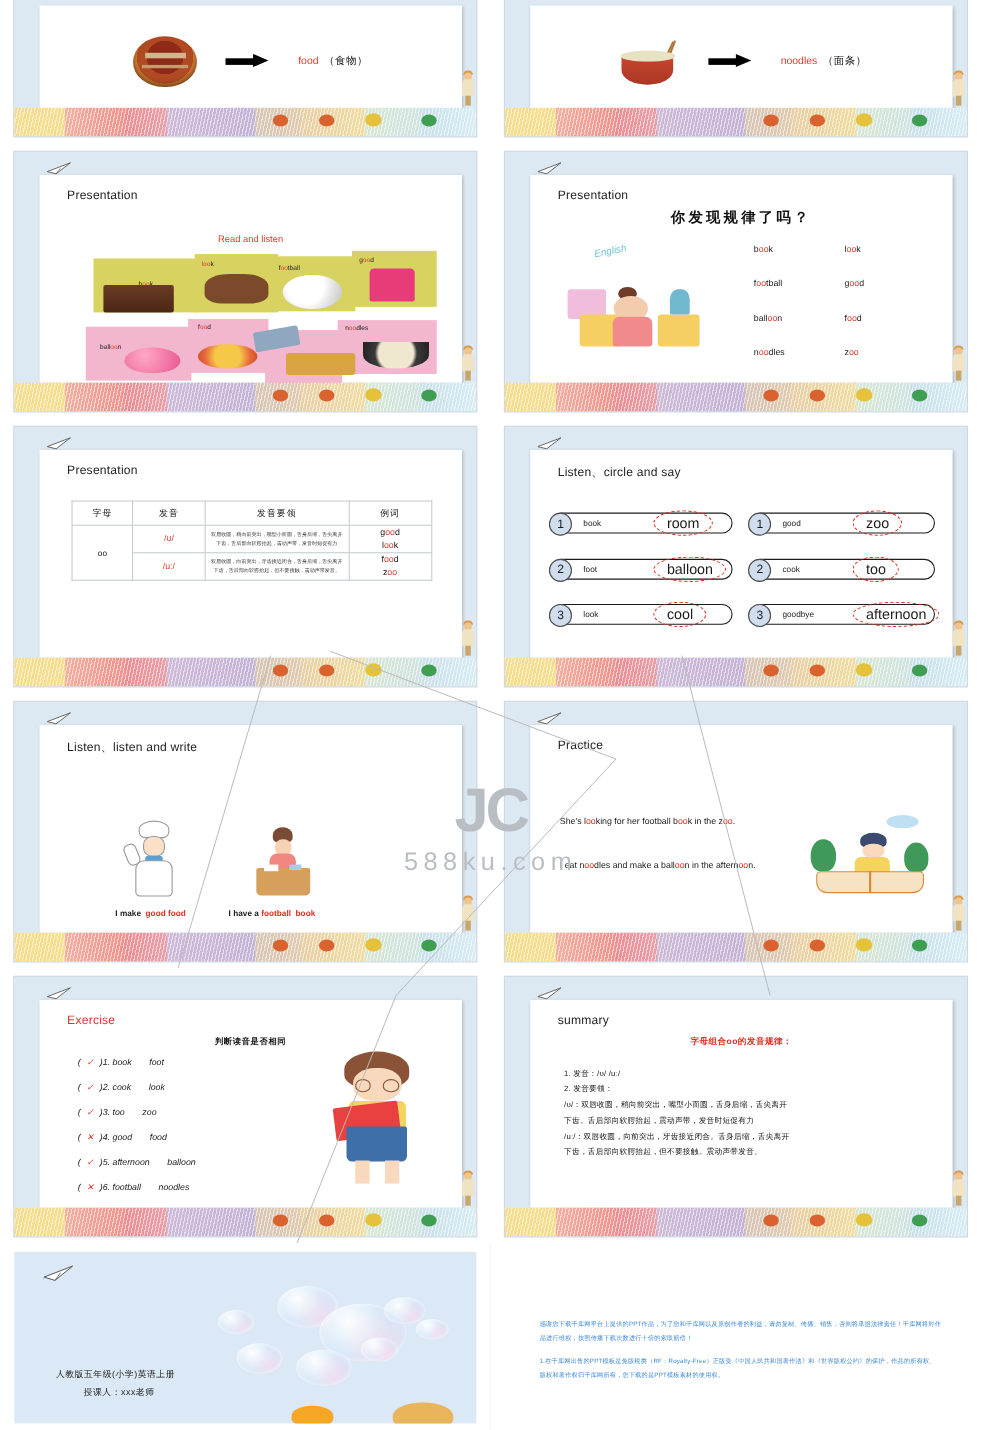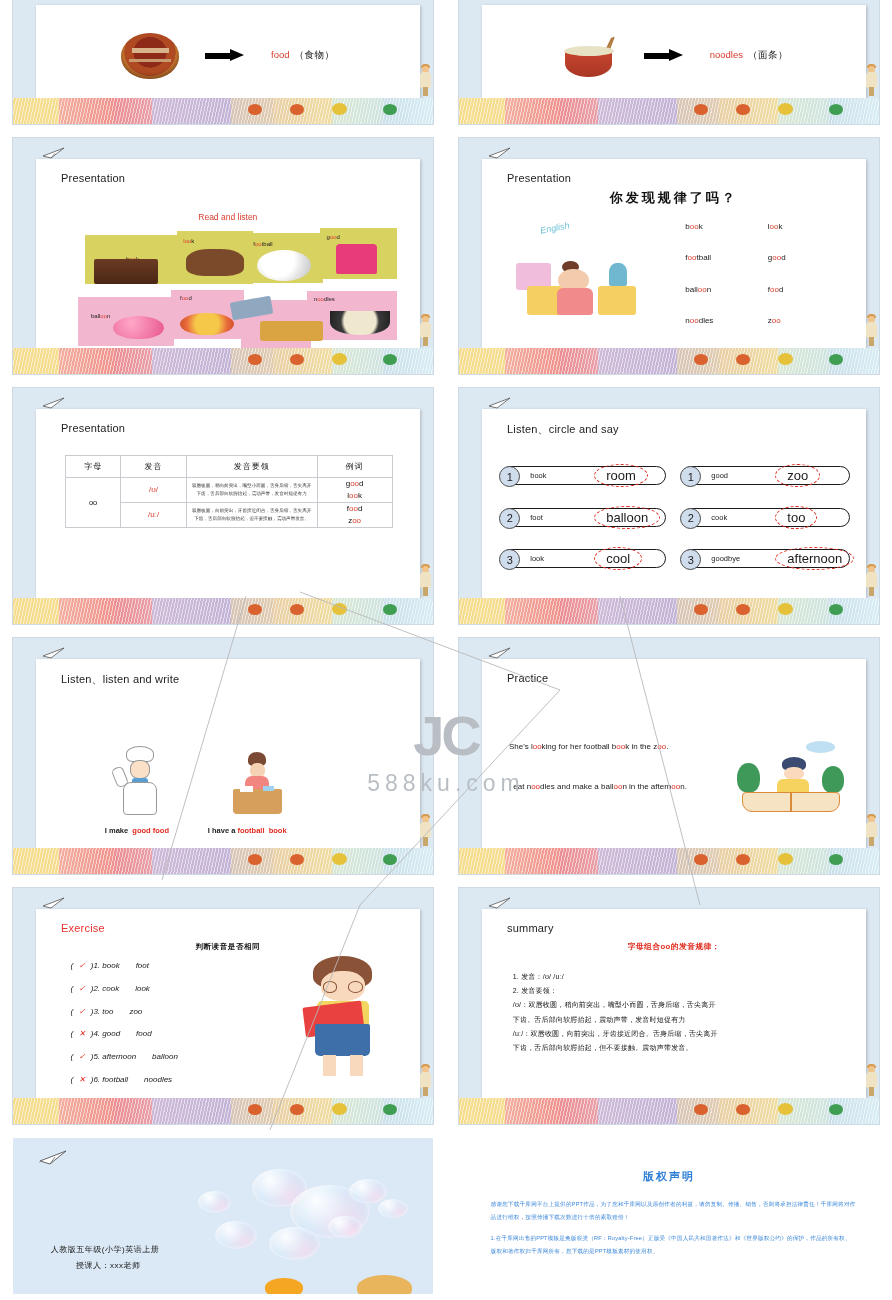--- a/index.html
+++ b/index.html
@@ -646,21 +646,20 @@
       <div class="bubble" style="left:75%;top:50%;width:8%;height:14%;"></div>
       <div class="end-sub">人教版五年级(小学)英语上册</div>
       <div class="end-sub2">授课人：xxx老师</div>
       <div style="position:absolute;left:60%;bottom:-2%;width:9%;height:12%;background:#f5a623;border-radius:50% 50% 40% 40%;"></div>
       <div style="position:absolute;left:82%;bottom:-4%;width:13%;height:16%;background:#e8b45c;border-radius:50% 50% 40% 40%;"></div>
     </div>
   </div>
 
   <div class="slide-cell">
     <div class="cr-slide">
-      <div class="cr-title">版权声明</div>
       <div class="cr-body">
         <div class="cr-p">感谢您下载千库网平台上提供的PPT作品，为了您和千库网以及原创作者的利益，请勿复制、传播、销售，否则将承担法律责任！千库网将对作品进行维权，按照传播下载次数进行十倍的索取赔偿！</div>
         <div class="cr-p gap">1.在千库网出售的PPT模板是免版税类（RF：Royalty-Free）正版受《中国人民共和国著作法》和《世界版权公约》的保护，作品的所有权、版权和著作权归千库网所有，您下载的是PPT模板素材的使用权。</div>
       </div>
     </div>
   </div>
 
 </div>
 
 <svg class="guides" viewBox="0 0 892 1300">

